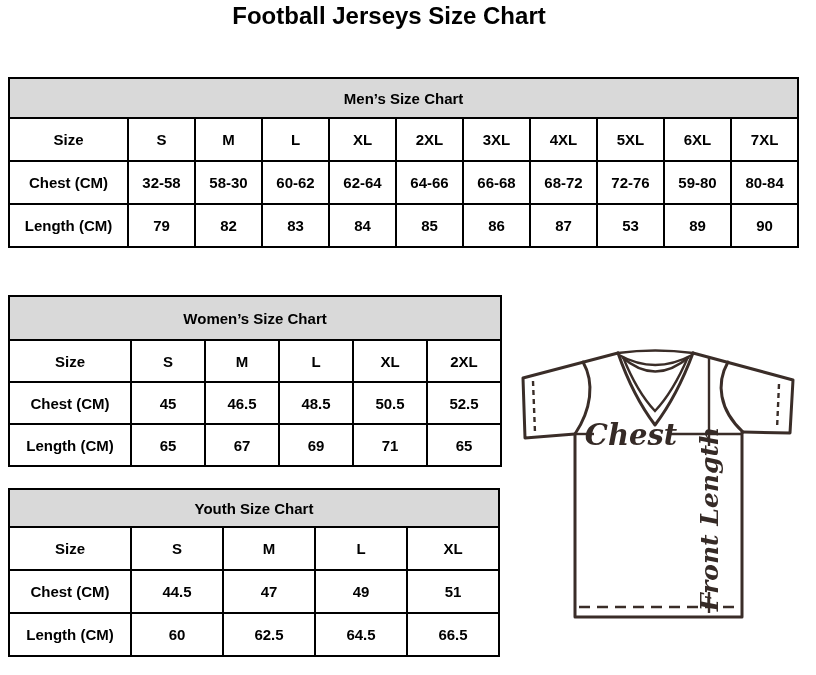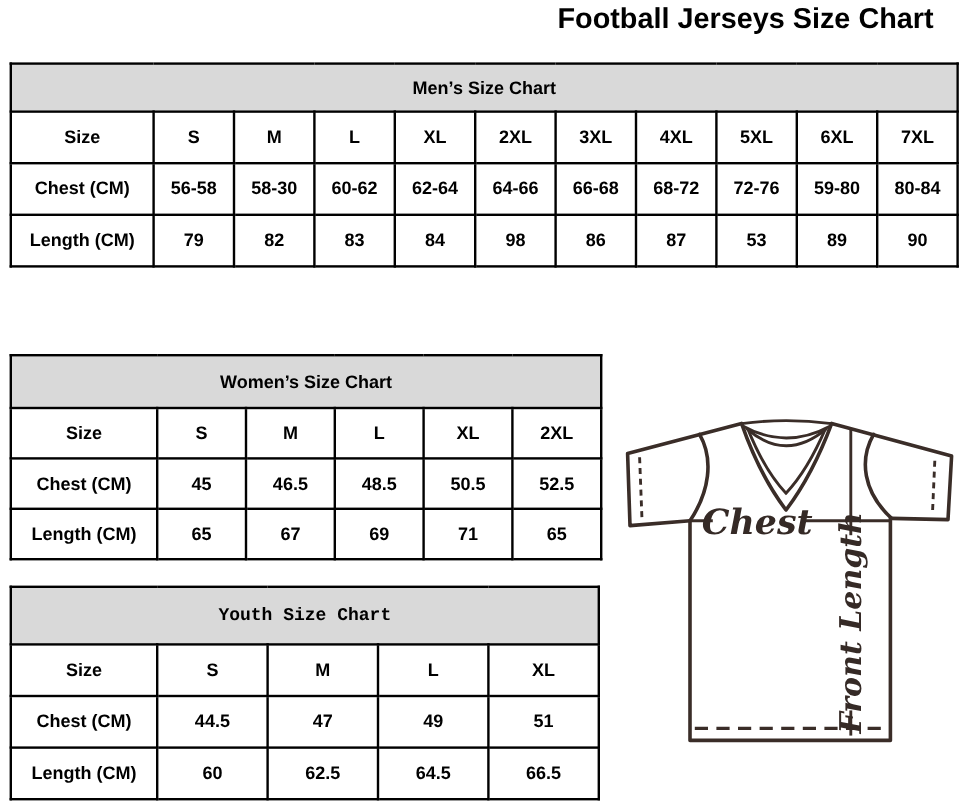--- a/index.html
+++ b/index.html
@@ -2,42 +2,42 @@
 <html><head>
 <meta charset="utf-8">
 <style>
   html,body{margin:0;padding:0;background:#fff;}
   .page{
     position:relative;width:816px;height:675px;background:#ffffff;
     font-family:"Liberation Sans",sans-serif;color:#000;overflow:hidden;
   }
   .title{
     position:absolute;left:0;top:2px;width:778px;margin:0;
-    text-align:right;font-size:24px;font-weight:bold;color:#000;
+    text-align:center;font-size:24px;font-weight:bold;color:#000;
   }
   table.size-table{
     position:absolute;border-collapse:collapse;table-layout:fixed;background:#fff;
   }
   table.size-table td{
     border:2px solid #000;text-align:center;vertical-align:middle;
     font-weight:bold;font-size:15px;padding:0;color:#000;
     overflow:hidden;white-space:nowrap;
   }
   td.thdr{background:#d9d9d9;font-size:17px;}
   
-  table.men{left:8px;top:52px;width:789px;padding-left:42px;}
+  table.men{left:8px;top:77px;width:789px;padding-left:42px;}
   .men tr:nth-child(1){height:40px;}
   .men tr:nth-child(n+2){height:43px;}
   
   table.women{left:8px;top:295px;width:492px;}
   .women tr:nth-child(1){height:44px;}
   .women tr:nth-child(n+2){height:42px;}
   
   table.youth{left:8px;top:488px;width:490px;}
-  .youth tr:nth-child(1){height:48px;font-family:Liberation Mono, monospace;}
+  .youth tr:nth-child(1){height:38px;}
   .youth tr:nth-child(n+2){height:43px;}
   
   .jersey{position:absolute;left:513px;top:348px;width:292px;height:292px;}
   .jline{fill:none;stroke:#3a2d28;stroke-width:3;stroke-linecap:round;stroke-linejoin:round;}
   .jdetail{fill:none;stroke:#3a2d28;stroke-width:2.4;stroke-linecap:butt;}
   .jdash{fill:none;stroke:#3a2d28;stroke-width:2.4;stroke-dasharray:5 4;}
   .jdash-hem{fill:none;stroke:#3a2d28;stroke-width:2.6;stroke-dasharray:11 7;}
   .jtext{
     font-family:"DejaVu Serif","Liberation Serif",serif;
     font-style:italic;font-weight:bold;fill:#352a26;
@@ -76,38 +76,38 @@
         <td>XL</td>
         <td>2XL</td>
         <td>3XL</td>
         <td>4XL</td>
         <td>5XL</td>
         <td>6XL</td>
         <td>7XL</td>
       </tr>
       <tr>
         <td class="lbl">Chest (CM)</td>
-        <td>56-58</td>
+        <td>32-58</td>
         <td>58-30</td>
         <td>60-62</td>
         <td>62-64</td>
         <td>64-66</td>
         <td>66-68</td>
         <td>68-72</td>
         <td>72-76</td>
         <td>59-80</td>
         <td>80-84</td>
       </tr>
       <tr>
         <td class="lbl">Length (CM)</td>
         <td>79</td>
         <td>82</td>
         <td>83</td>
         <td>84</td>
-        <td>98</td>
+        <td>85</td>
         <td>86</td>
         <td>87</td>
         <td>53</td>
         <td>89</td>
         <td>90</td>
       </tr>
     </tbody>
   </table>
 
   <table class="size-table women">

